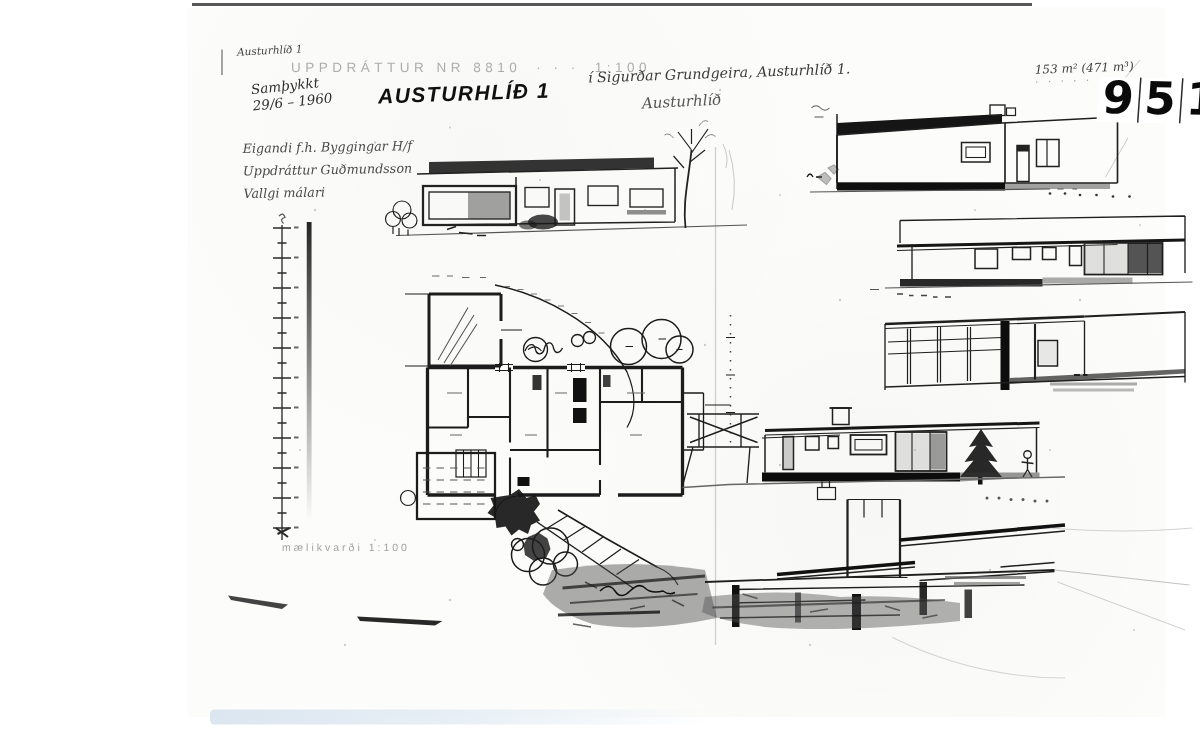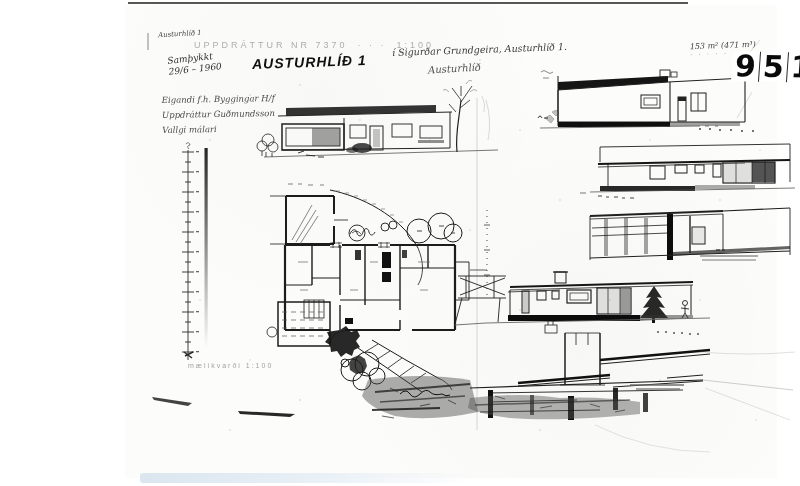--- a/index.html
+++ b/index.html
@@ -334,21 +334,21 @@
         <circle cx="230" cy="430" r="0.8"></circle>
         <circle cx="756" cy="420" r="0.7"></circle>
       <circle cx="360" cy="120" r="0.7"></circle>
         <circle cx="660" cy="380" r="0.8"></circle>
     </g>
   </svg>
 
   <div class="txt hand corner-note">Austurhlíð 1</div>
 
   <div class="txt stamp-row">
-    <span>UPPDRÁTTUR NR 7370</span><span class="sp">· · ·</span><span class="sp">1:100</span>
+    <span>UPPDRÁTTUR NR 8810</span><span class="sp">· · ·</span><span class="sp">1:100</span>
   </div>
 
   <div class="txt hand approval">
     <div>Samþykkt</div>
     <div>29/6 – 1960</div>
   </div>
 
   <div class="txt title">AUSTURHLÍÐ 1</div>
 
   <div class="txt hand loc1">í Sigurðar Grundgeira, Austurhlíð 1.</div>

